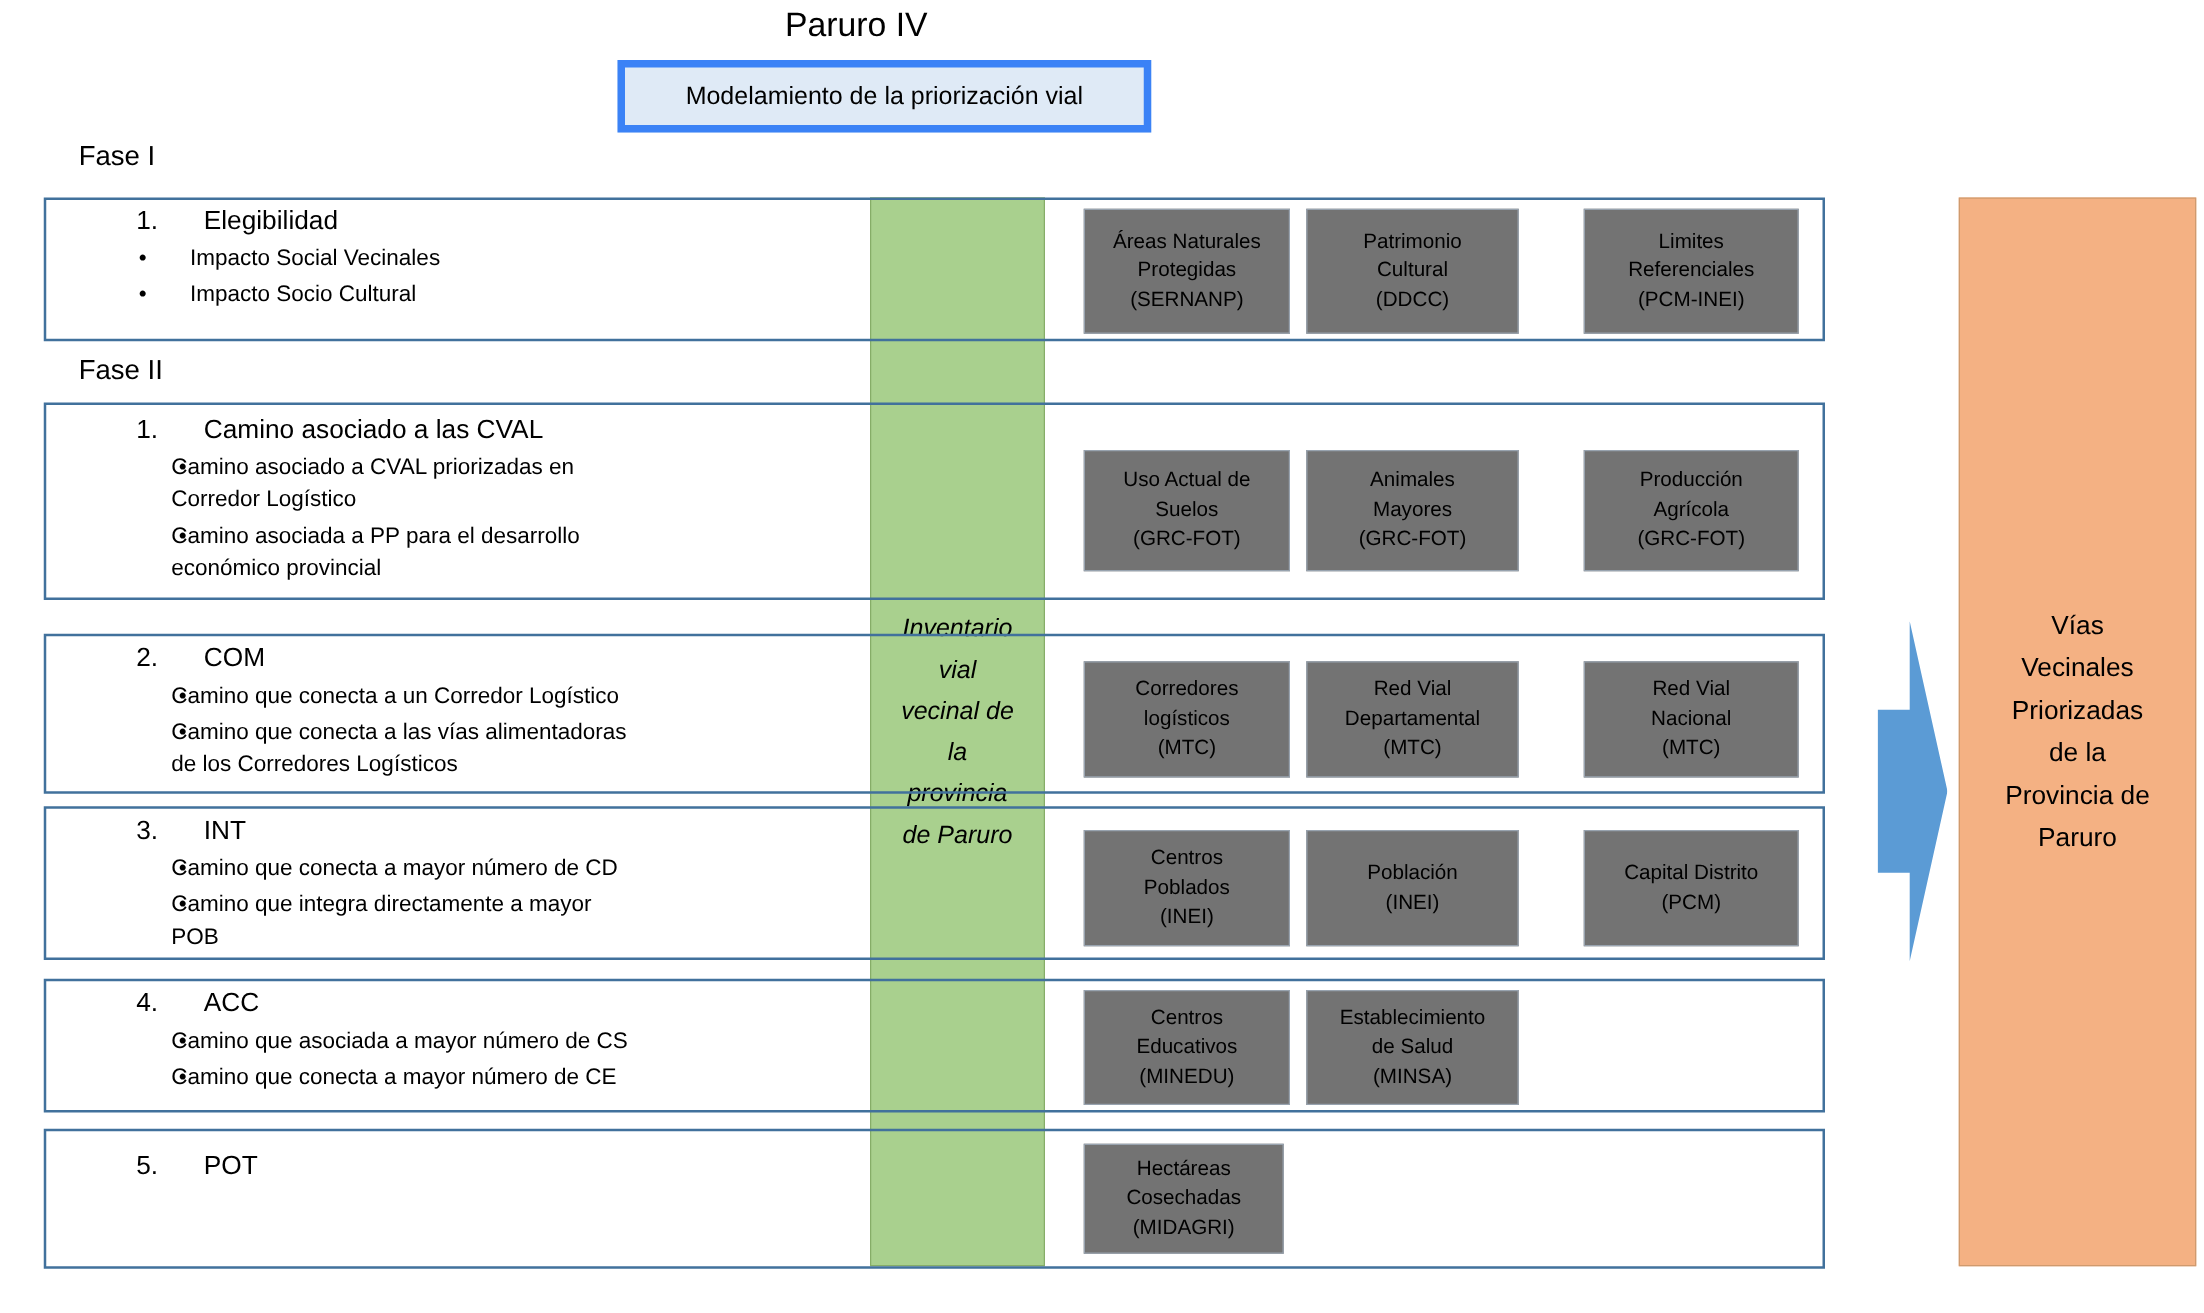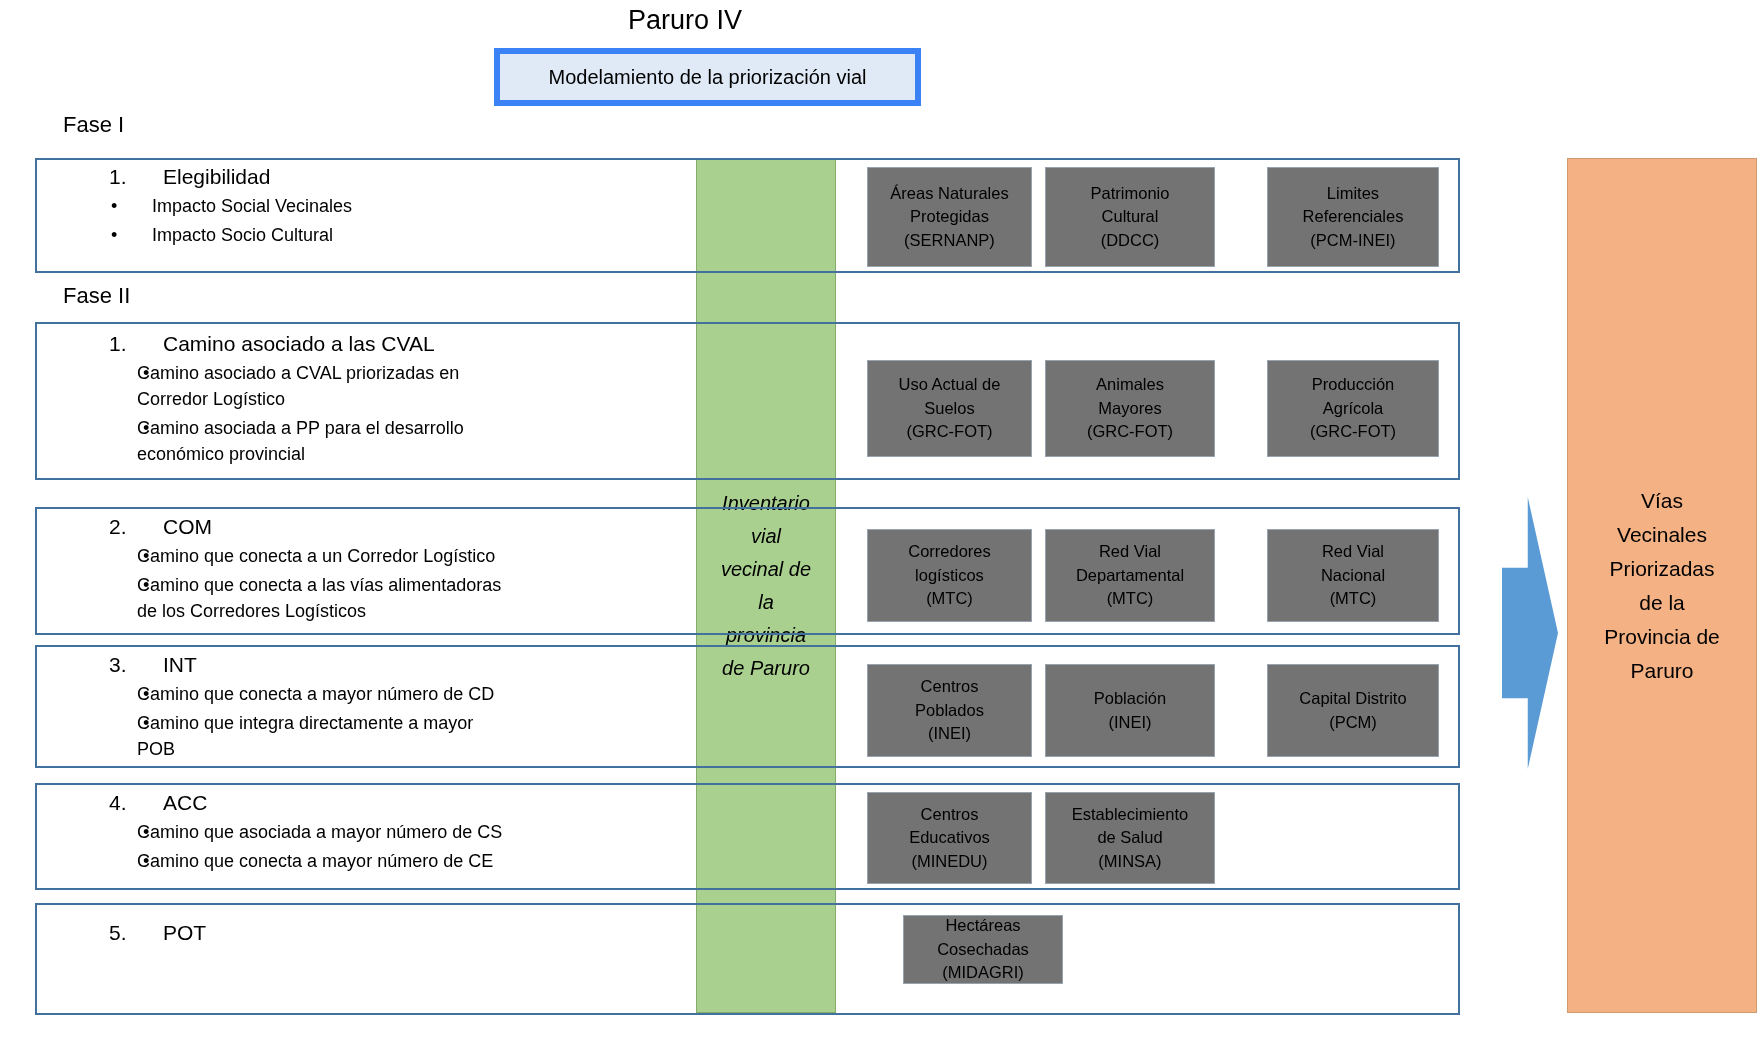--- a/index.html
+++ b/index.html
@@ -46,21 +46,21 @@
         display:flex;align-items:center;justify-content:center;text-align:center;
         font-size:16.5px;line-height:1.42;white-space:pre-line;}
   .colA{left:830px;width:165px;}
   .colB{left:1008px;width:170px;}
   .colC{left:1230px;width:172px;}
   .yb-r1{top:7px;height:100px;}
   .yb-r2{top:36px;height:97px;}
   .yb-r3{top:20px;height:93px;}
   .yb-r4{top:17px;height:93px;}
   .yb-r5{top:7px;height:92px;}
-  .yb-r6{top:10px;height:69px;margin-left:36px;}
+  .yb-r6{top:10px;height:88px;}
   .r6-col{left:830px;width:160px;}
 
   .arrow{left:1502px;top:497px;width:56px;height:272px;background:#5b9bd5;z-index:2;
          clip-path:polygon(0 26%,46% 26%,46% 0,100% 50%,46% 100%,46% 74%,0 74%);}
 
   .result{left:1567px;top:158px;width:190px;height:855px;background:#f4b183;border:1px solid #cf9a6e;
           z-index:2;display:flex;align-items:center;justify-content:center;text-align:center;
           font-size:21px;line-height:34px;white-space:pre-line;box-sizing:border-box;}
 </style>
 </head>

